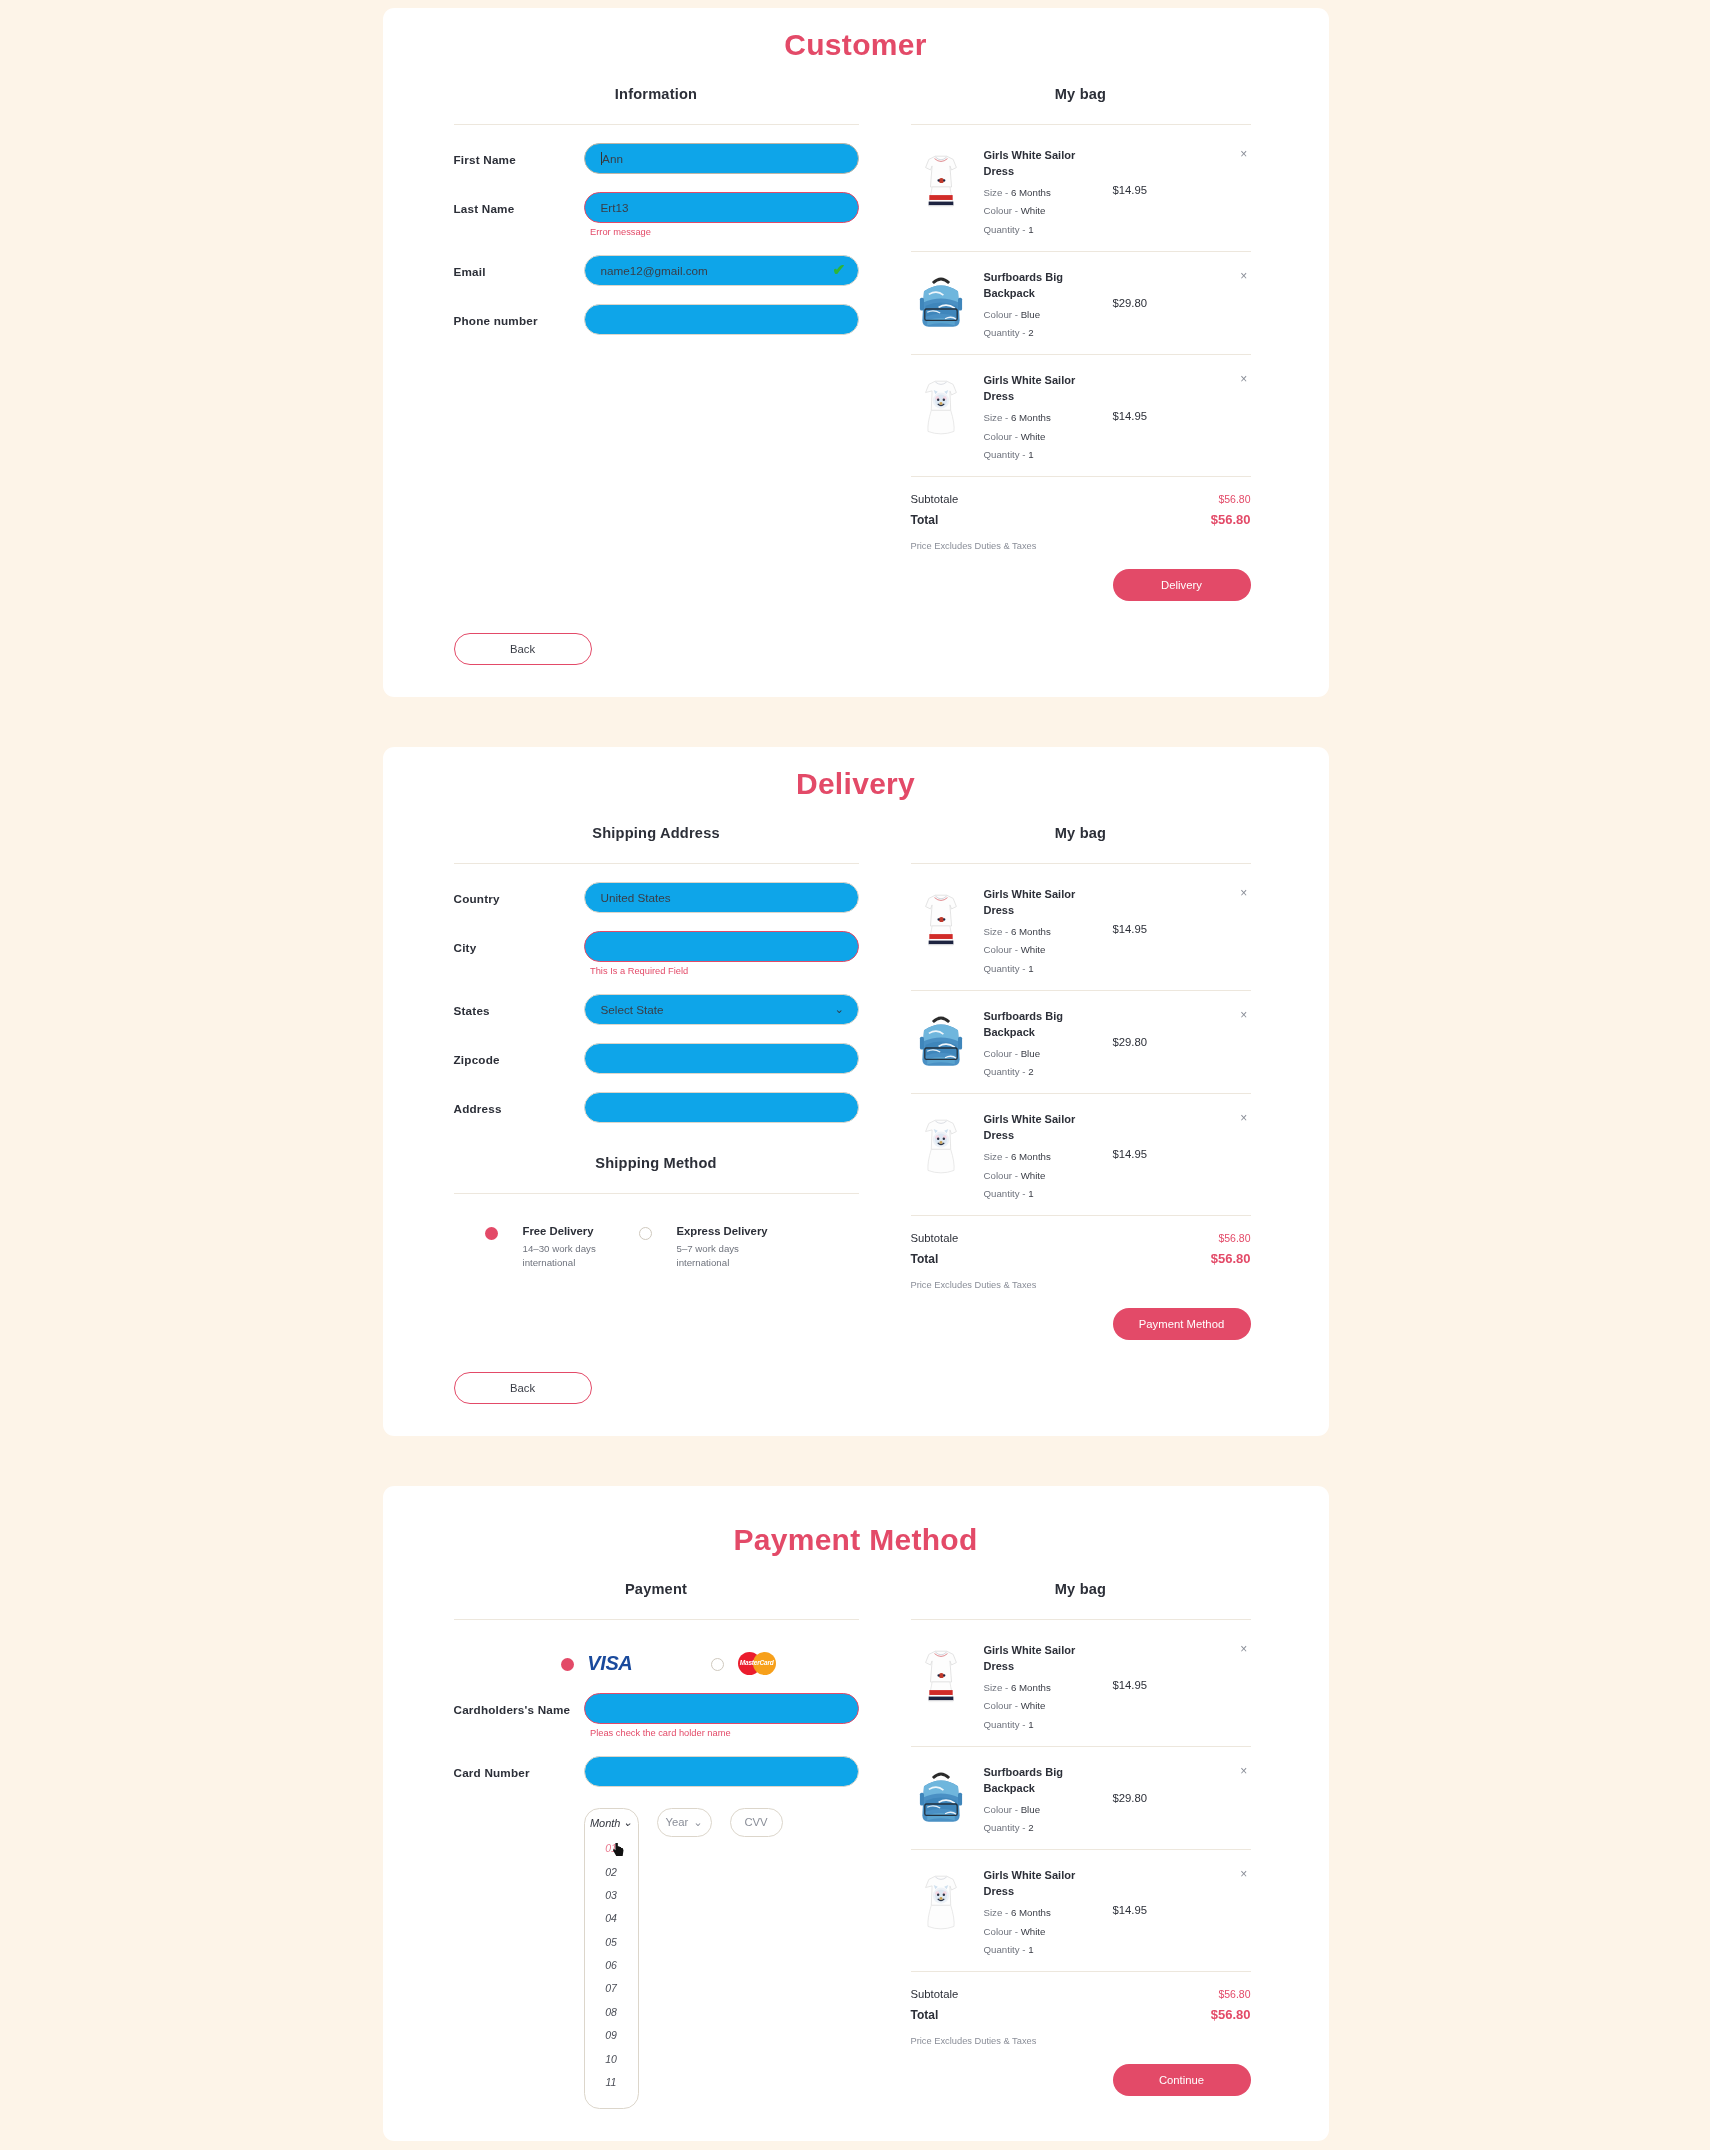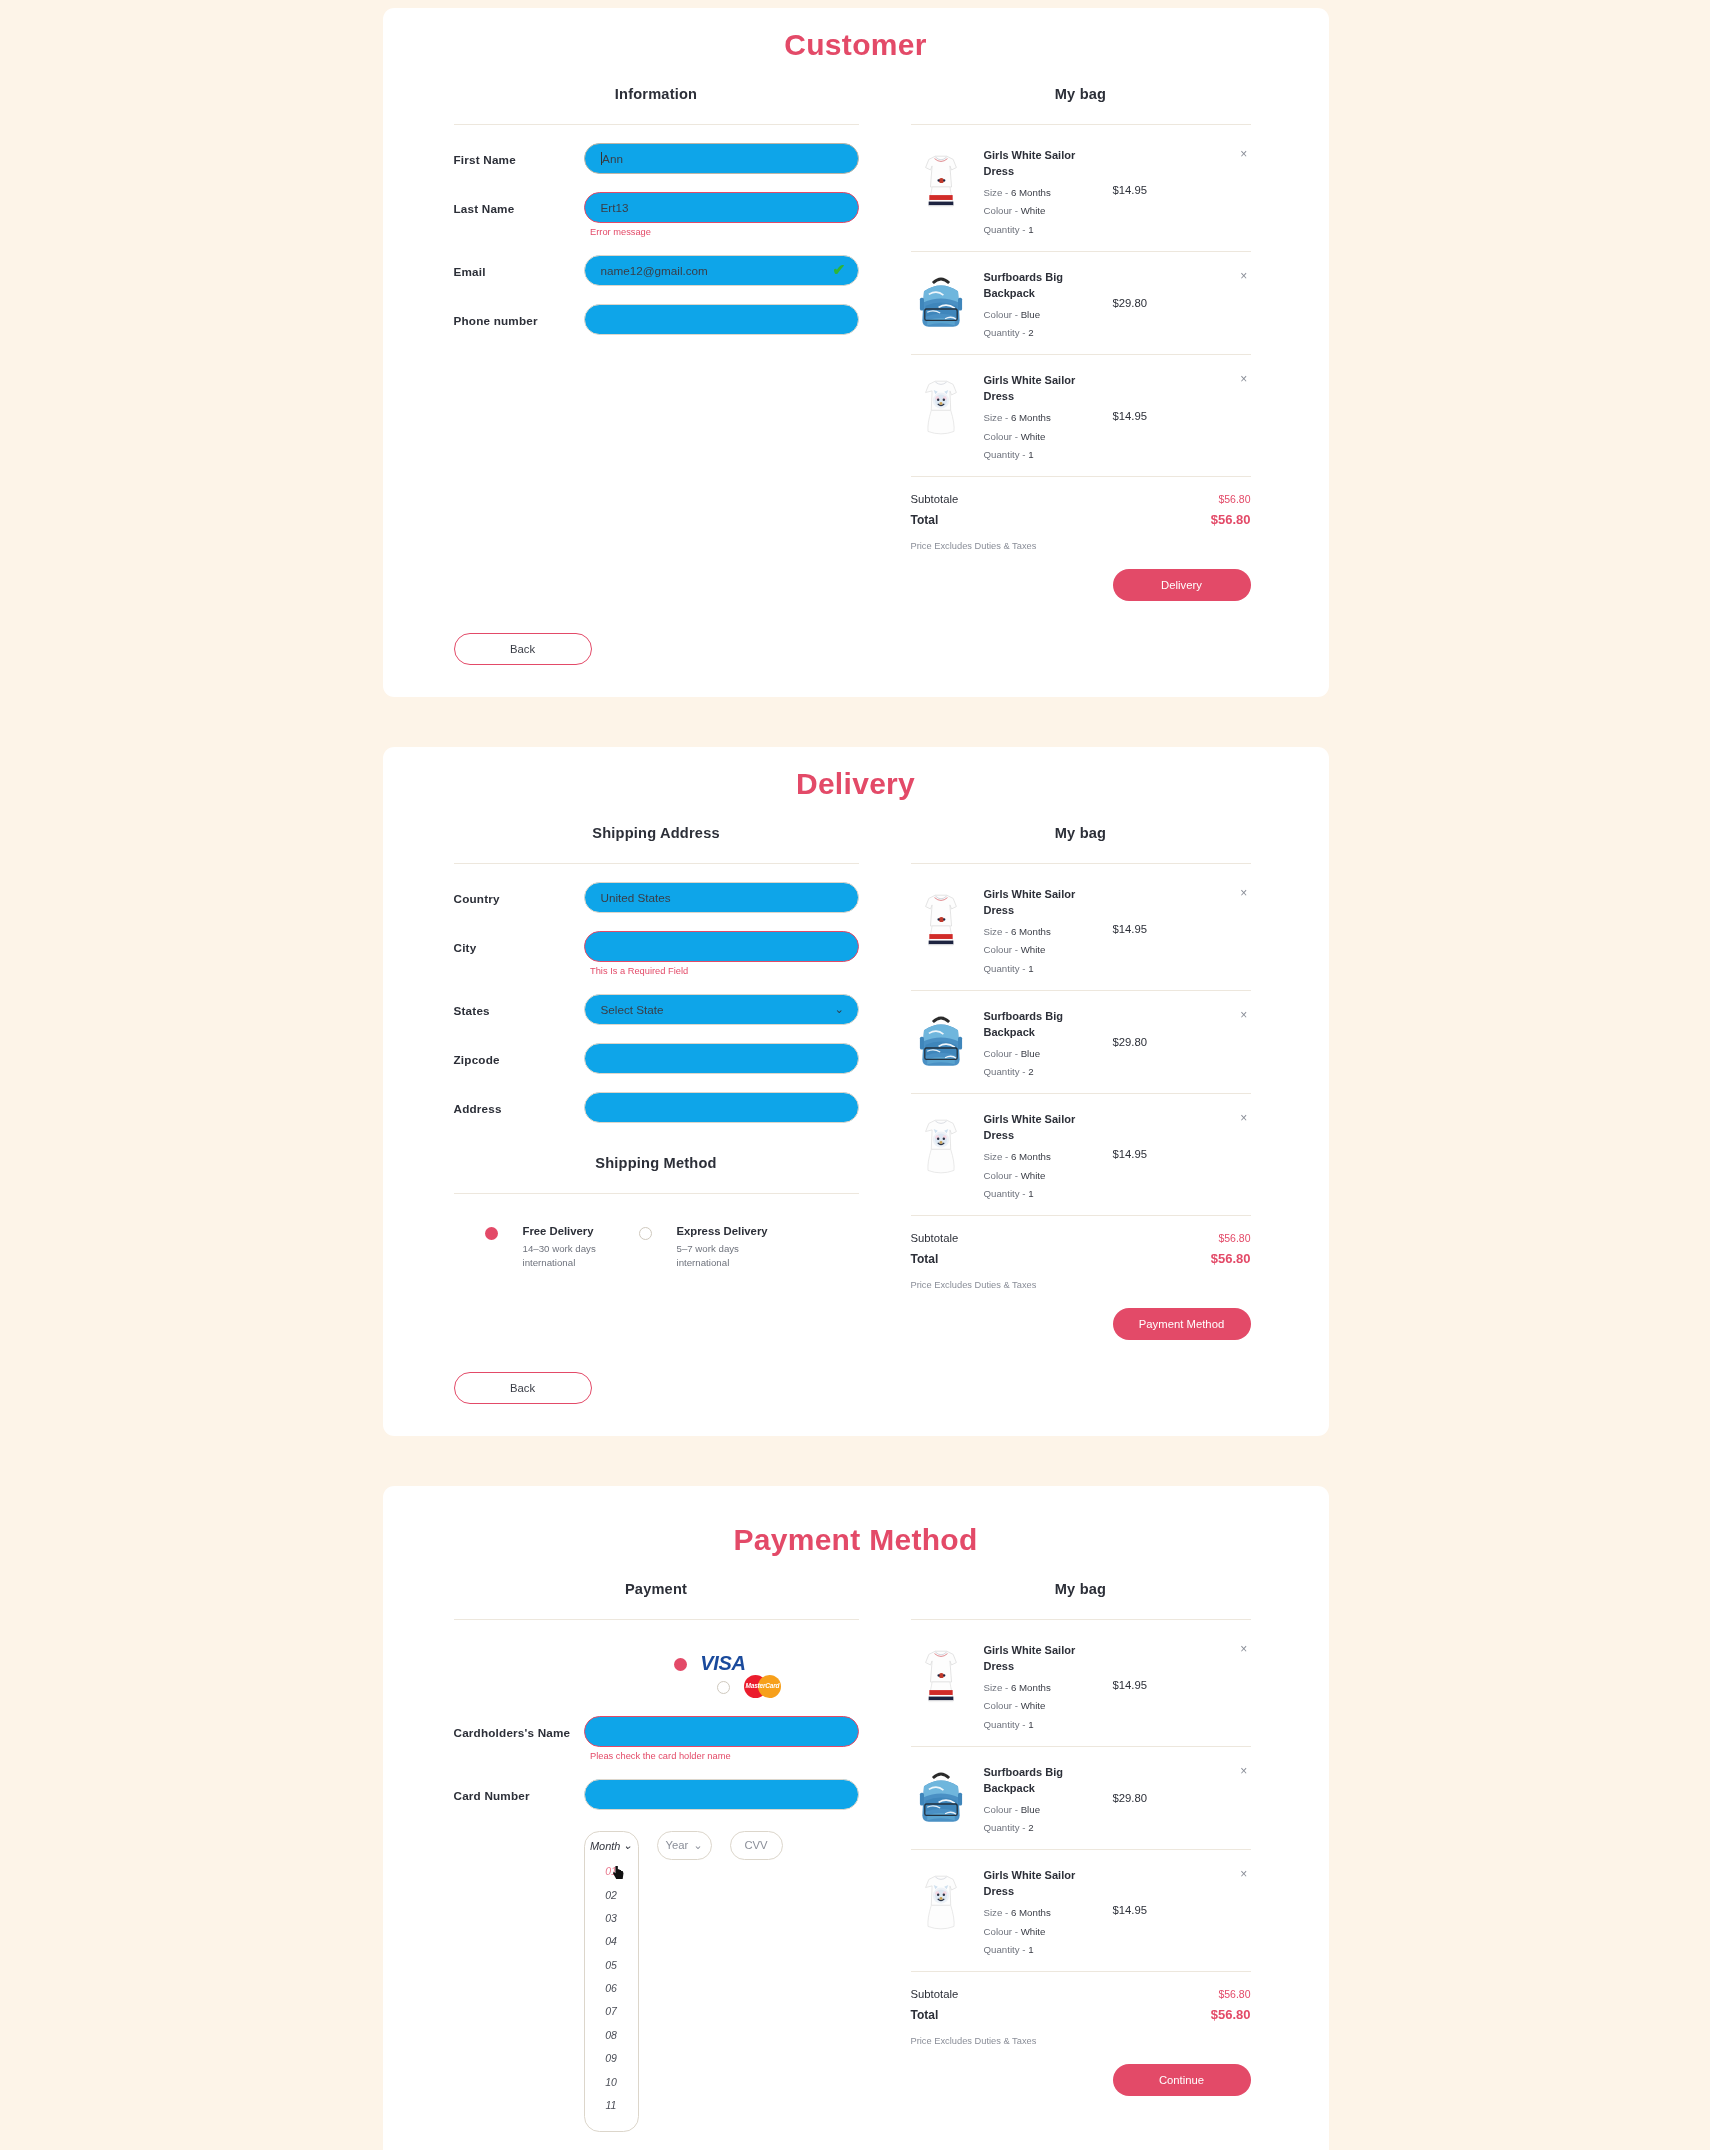--- a/index.html
+++ b/index.html
@@ -151,21 +151,20 @@
     margin-top: 4.9px;
     line-height: 1.45;
   }
 
   
   .brand-row {
     display: flex;
     align-items: center;
     margin-top: 32px;
     padding-left: 107px;
-    flex-direction: column;
   }
   .brand { display: flex; align-items: center; }
   .brand + .brand { margin-left: 79px; }
   .visa-logo {
     margin-left: 13.8px;
     font-size: 20px;
     font-weight: 700;
     font-style: italic;
     color: #1A4A9C;
     letter-spacing: -0.4px;

